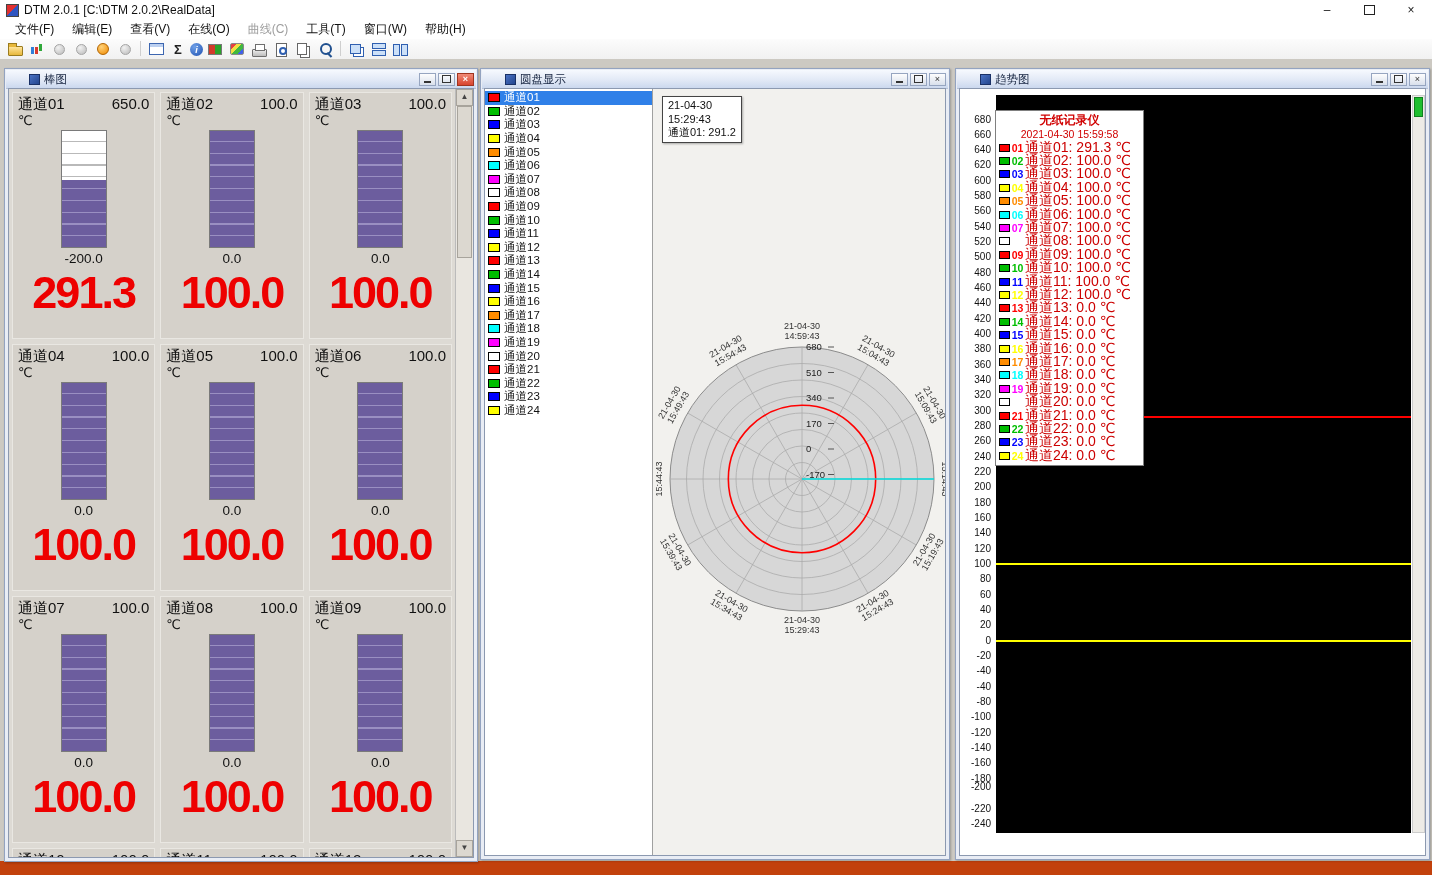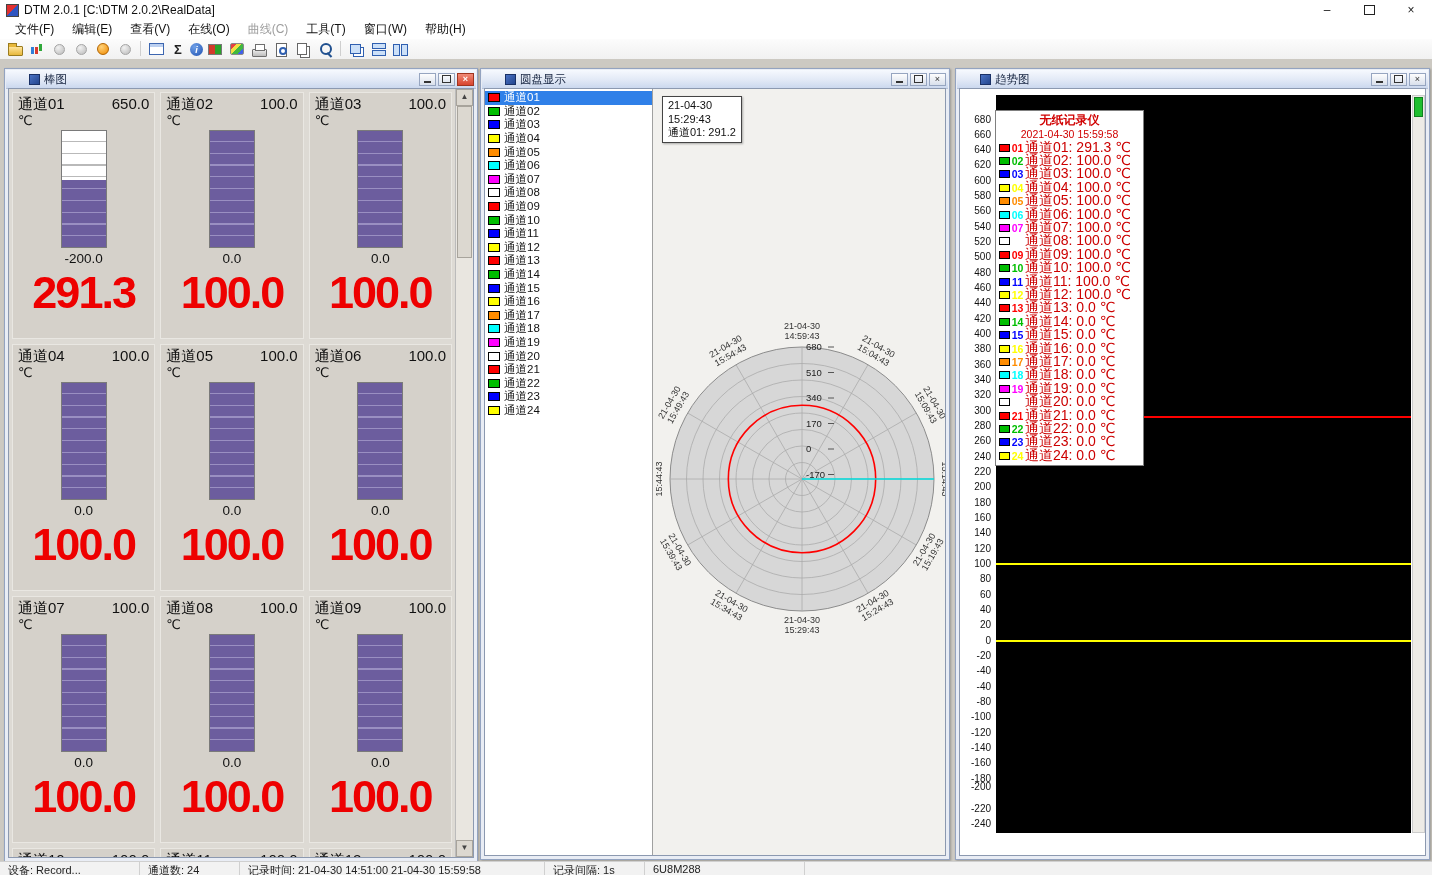--- a/index.html
+++ b/index.html
@@ -703,21 +703,14 @@
                 <span class="lrnum" style="color:#FFFF00">24</span>
                 <span class="lrtext">通道24: 0.0 ℃</span>
               </div>
             </div>
         </div>
       </div>
     </div>
 
   </div>
 
-  <div class="statusbar">
-      <div class="sseg">设备: Record...</div>
-      <div class="sseg">通道数: 24</div>
-      <div class="sseg">记录时间: 21-04-30 14:51:00  21-04-30 15:59:58</div>
-      <div class="sseg">记录间隔: 1s</div>
-      <div class="sseg">6U8M288</div>
-    </div>
 
 </div>
 
 </body></html>

